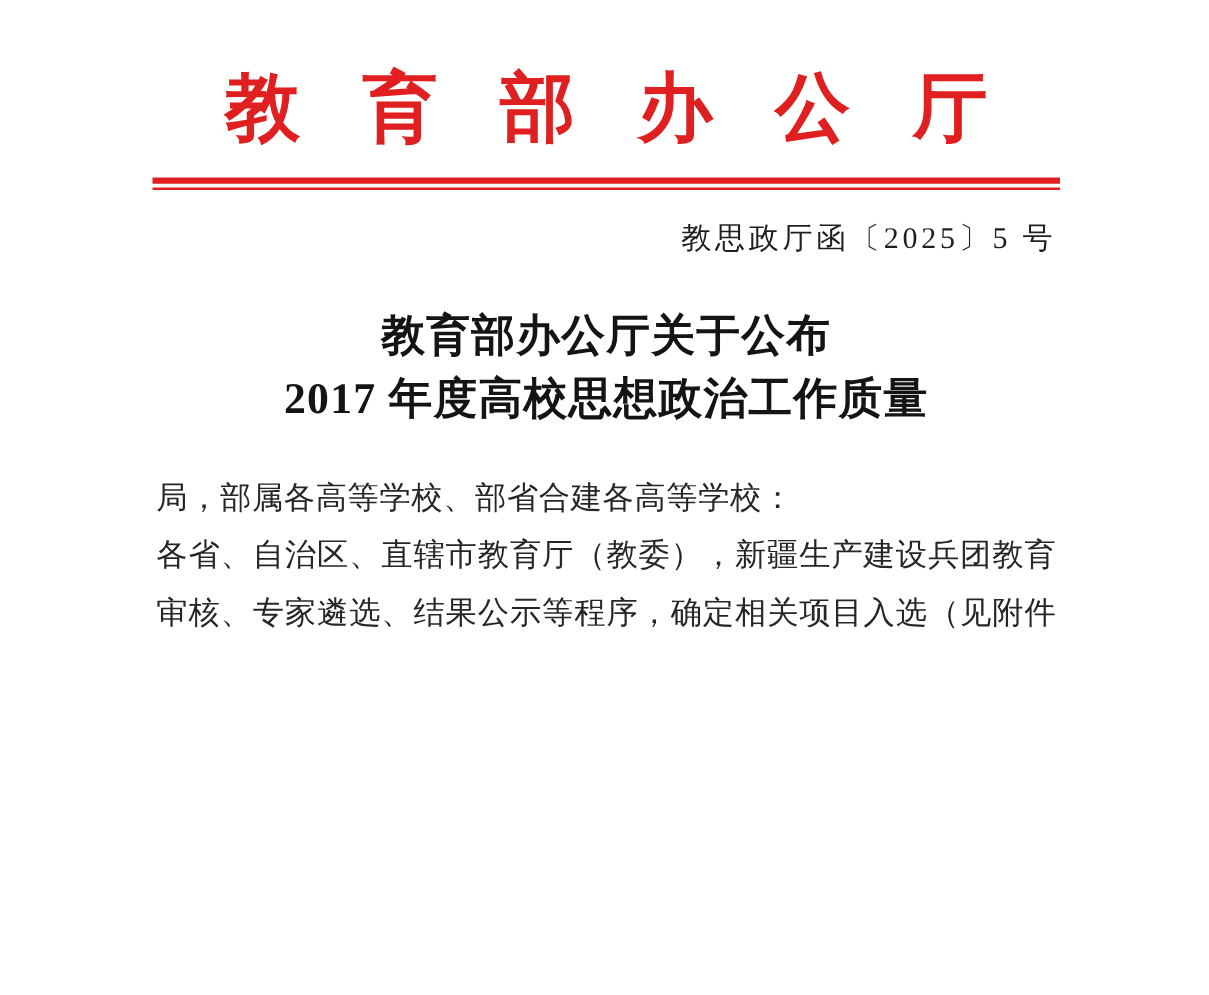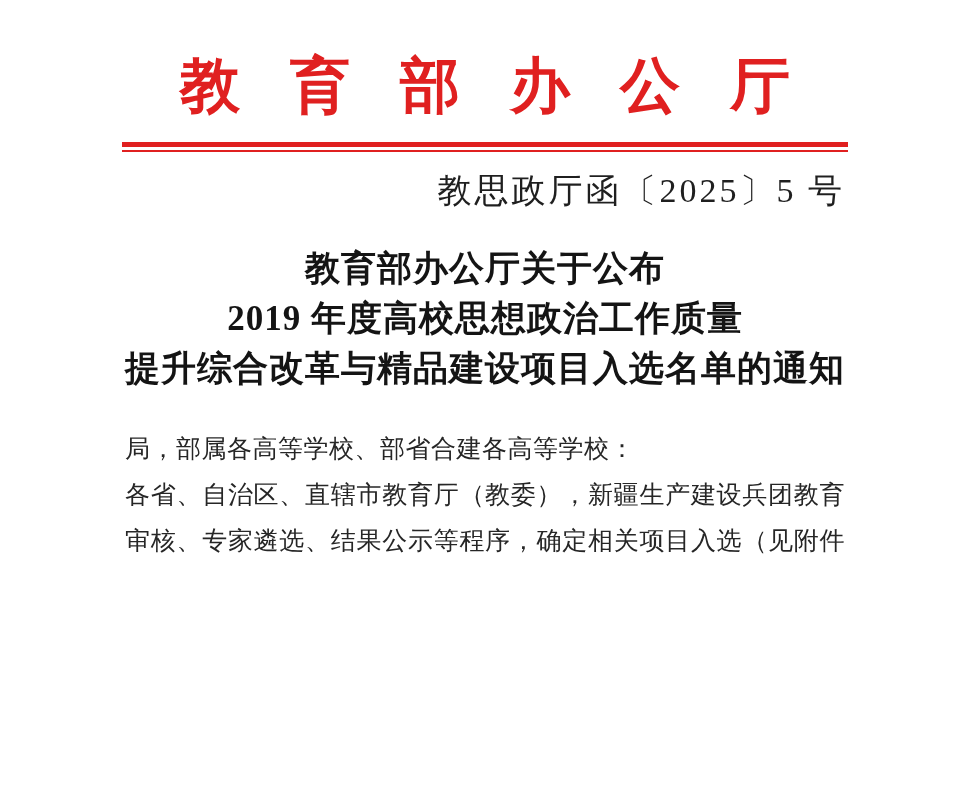--- a/index.html
+++ b/index.html
@@ -32,21 +32,21 @@
     white-space: nowrap;
   }
   
   .rule { margin-top: 22px; width: 726px; margin-left: -3px; }
   .rule-thick { height: 5px; background: #e02020; }
   .rule-gap { height: 3px; background: transparent; }
   .rule-thin { height: 2px; background: #e02020; }
   
   .doc-number {
     margin-top: 22px;
-    font-size: 34px;
+    font-size: 24px;
     line-height: 34px;
     letter-spacing: 3px;
     text-align: right;
     color: #1f1f1f;
   }
   
   .doc-title {
     margin-top: 36px;
     font-size: 35px;
     line-height: 50px;
@@ -82,22 +82,21 @@
       <div class="rule">
         <div class="rule-thick"></div>
         <div class="rule-gap"></div>
         <div class="rule-thin"></div>
       </div>
       <div class="doc-number">教思政厅函〔2025〕5 号</div>
     </header>
 
     <h1 class="doc-title">
       <div>教育部办公厅关于公布</div>
-      <div>2019 年度高校思想政治工作质量</div>
-      <div>提升综合改革与精品建设项目入选名单的通知</div>
+      <div>2017 年度高校思想政治工作质量</div>
     </h1>
 
     <main class="body-text">
       <div class="line">局，部属各高等学校、部省合建各高等学校：</div>
       <div class="line just">各省、自治区、直辖市教育厅（教委），新疆生产建设兵团教育</div>
       <div class="line just">审核、专家遴选、结果公示等程序，确定相关项目入选（见附件</div>
 
     </main>
 
   </div>

